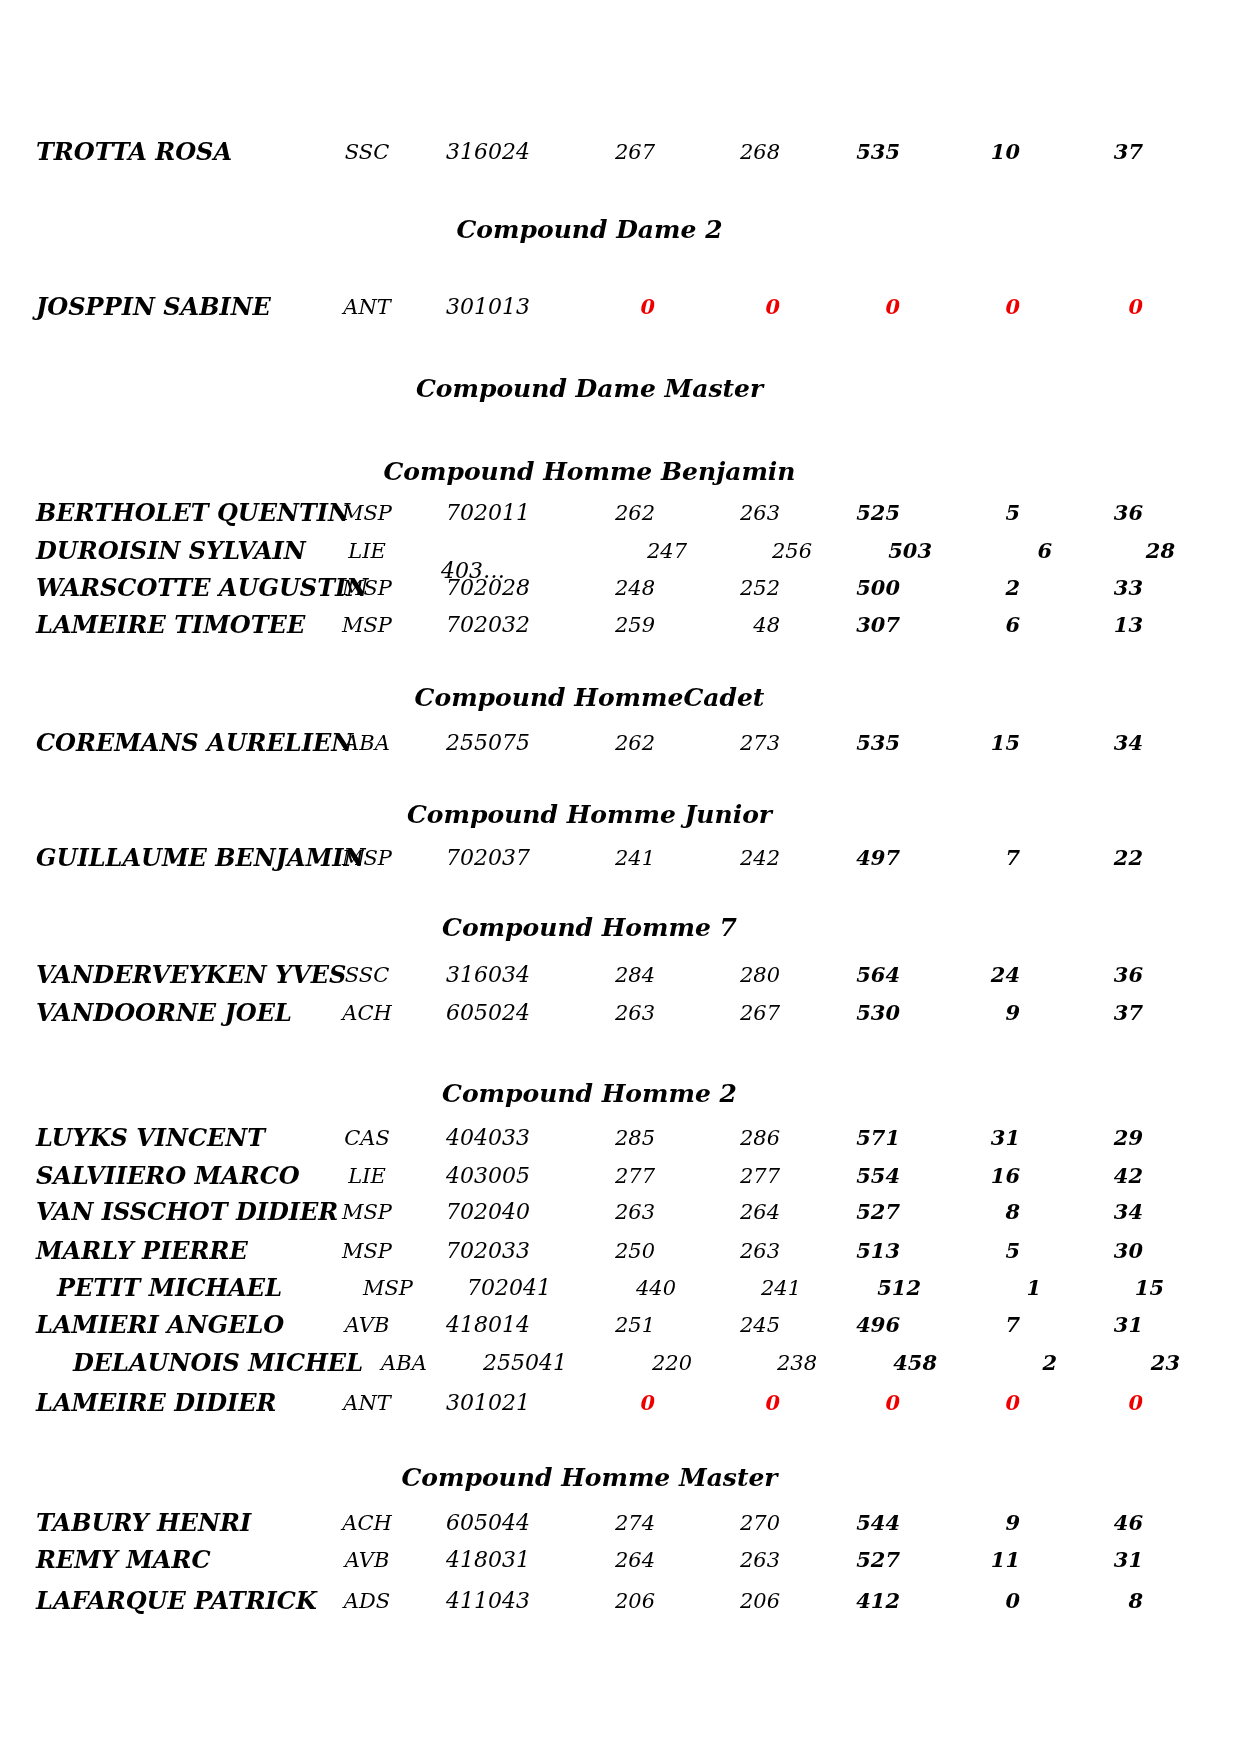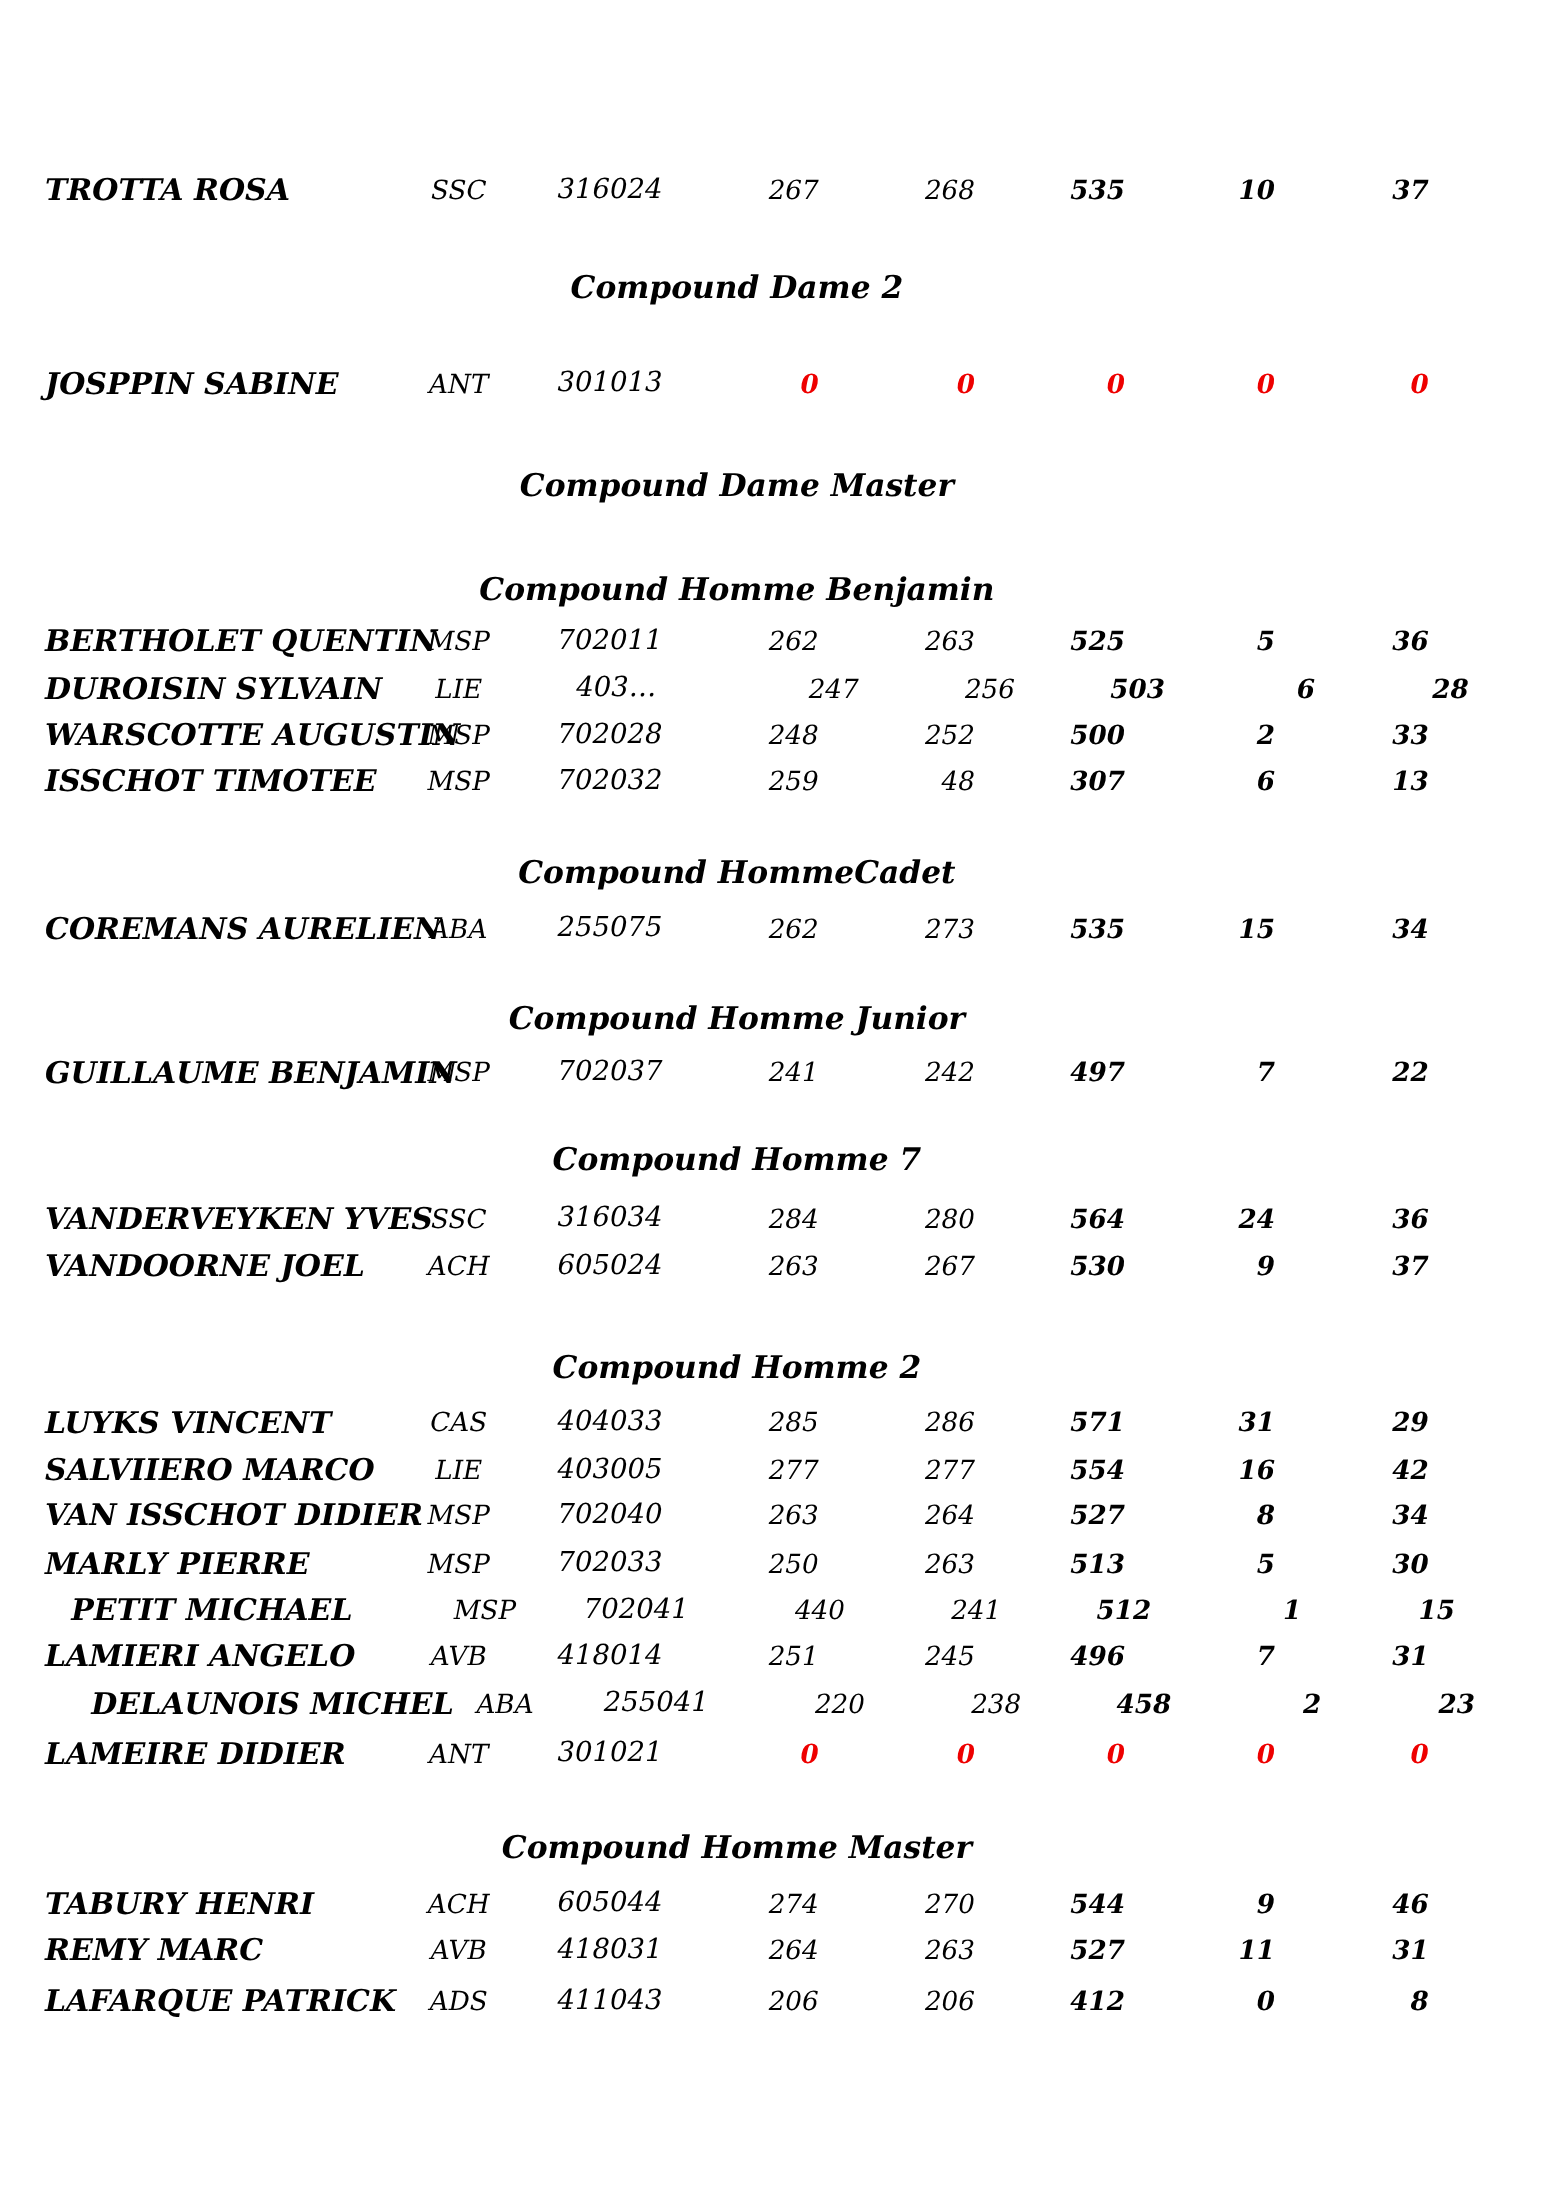--- a/index.html
+++ b/index.html
@@ -6,21 +6,21 @@
   body{width:1241px;height:1754px;position:relative;
        font-family:"DejaVu Serif", serif;font-style:italic;color:#000;}
   .page{position:absolute;left:0;top:0;width:1241px;height:1754px;overflow:hidden;}
   .heading{position:absolute;left:36px;width:1107px;height:34px;line-height:34px;
            text-align:center;font-weight:700;font-size:25px;white-space:nowrap;}
   .row{position:absolute;left:0;width:1241px;height:34px;line-height:34px;}
   .cell{position:absolute;top:0;white-space:nowrap;}
   .c-name{left:36px;font-weight:700;font-size:24px;}
   .c-club{left:317px;width:100px;text-align:center;font-size:21px;}
   .c-number{right:711px;font-size:22px;}
-  .c-number.shifted{right:748px;}
+  .c-number.shifted{right:768px;margin-top:20px;}
   .c-score1{right:586px;font-size:21px;}
   .c-score2{right:461px;font-size:21px;}
   .c-total{right:341px;font-size:21px;font-weight:700;}
   .c-tens{right:221px;font-size:21px;font-weight:700;}
   .c-nines{right:98px;font-size:21px;font-weight:700;}
   .red .c-score1,.red .c-score2,.red .c-total,.red .c-tens,.red .c-nines{
     color:var(--zero-red,#ee0000);font-weight:700;}
 </style>
 </head>
 <body style="--zero-red: #ee0000; background: rgb(255, 255, 255); color: rgb(0, 0, 0);">
@@ -73,21 +73,21 @@
       <span class="cell c-name">WARSCOTTE AUGUSTIN</span>
       <span class="cell c-club">MSP</span>
       <span class="cell c-number">702028</span>
       <span class="cell c-score1">248</span>
       <span class="cell c-score2">252</span>
       <span class="cell c-total">500</span>
       <span class="cell c-tens">2</span>
       <span class="cell c-nines">33</span>
     </div>
     <div class="row" style="top: 608px;">
-      <span class="cell c-name">ISSCHOT TIMOTEE</span>
+      <span class="cell c-name">LAMEIRE TIMOTEE</span>
       <span class="cell c-club">MSP</span>
       <span class="cell c-number">702032</span>
       <span class="cell c-score1">259</span>
       <span class="cell c-score2">48</span>
       <span class="cell c-total">307</span>
       <span class="cell c-tens">6</span>
       <span class="cell c-nines">13</span>
     </div>
     <div class="heading" style="top: 681px;">Compound HommeCadet</div>
     <div class="row" style="top: 726px;">

